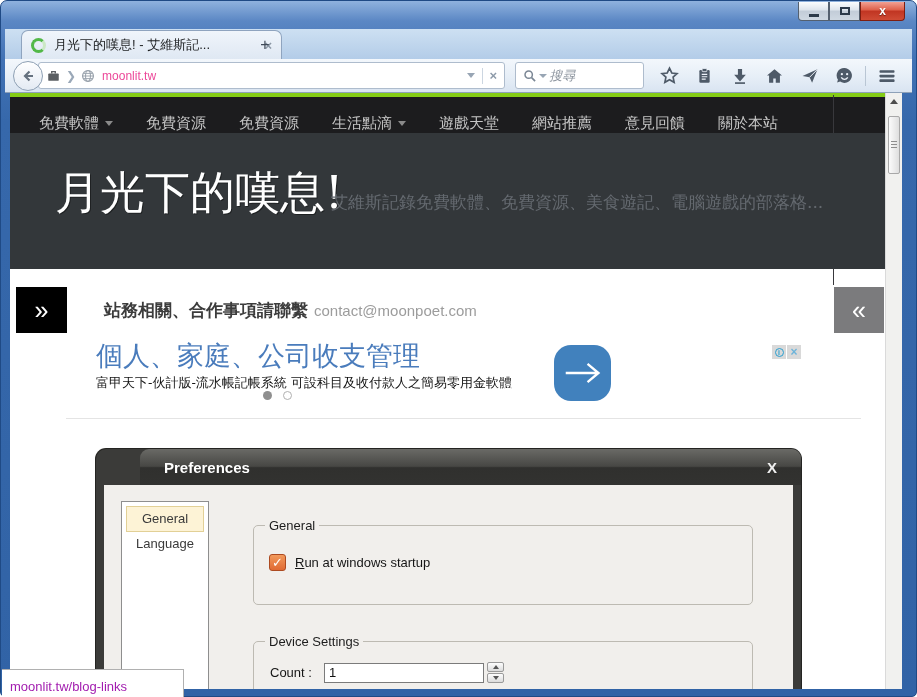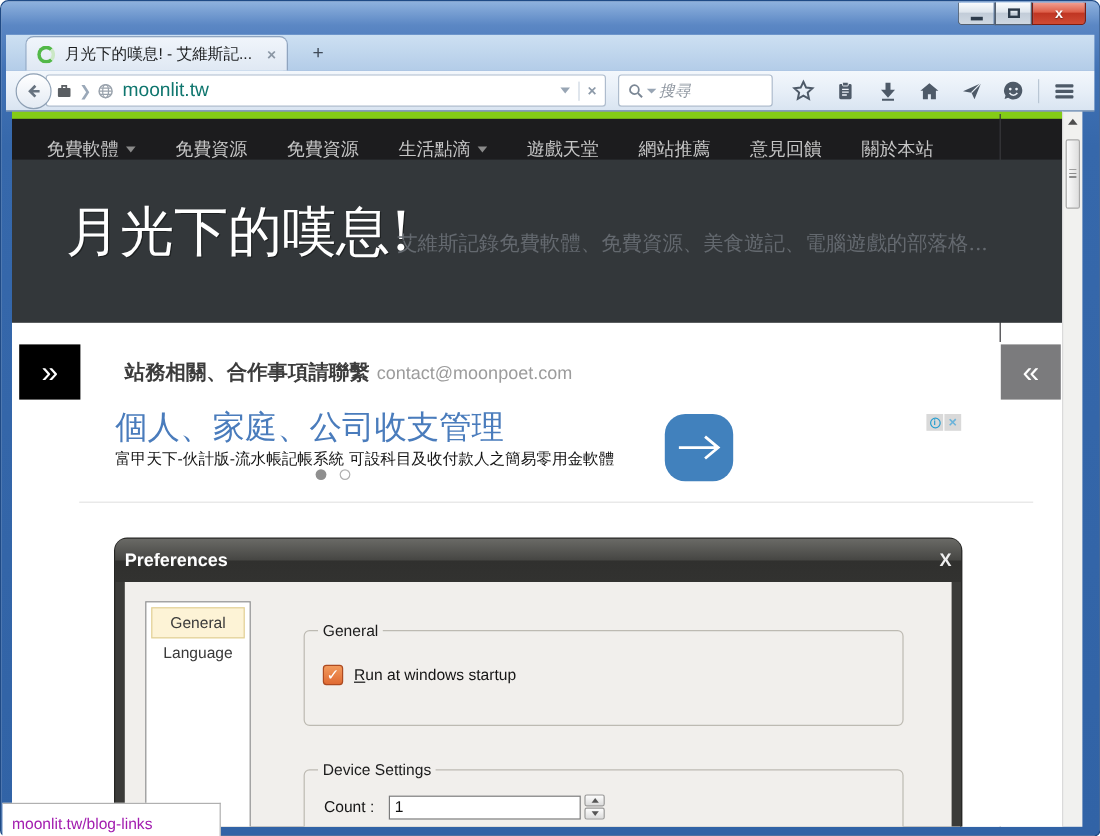--- a/index.html
+++ b/index.html
@@ -37,21 +37,21 @@
     width:45px; border-radius:0 0 4px 0; border-color:#7e1d10;
     background:linear-gradient(#f2a193,#dd5e48 45%,#c03522 50%,#cf4b35);
   }
   .glyph-min { width:10px; height:3px; background:#2c3a4a; margin-top:8px; }
   .glyph-max { width:10px; height:8px; border:2px solid #2c3a4a; background:transparent; }
   .glyph-close { color:#fff; font-size:12px; font-weight:bold; text-shadow:0 1px 1px rgba(0,0,0,.45); }
   
   .tabstrip { position:absolute; left:4px; top:28px; right:4px; height:30px;
     background:linear-gradient(#cde0f2,#b3cce8); }
   .tab {
-    position:absolute; left:16px; bottom:0; width:219px; height:29px;
+    position:absolute; left:16px; bottom:0; width:261px; height:29px;
     background:linear-gradient(#f0f5fb,#dfe8f3);
     border:1px solid #8fa4bf; border-bottom:none; border-radius:7px 7px 0 0;
     display:flex; align-items:center; padding:0 9px;
   }
   .spinner { width:15px; height:15px; border-radius:50%; flex:0 0 auto;
     border:3px solid #52b848; border-right-color:#cbe8c5; margin-right:8px; }
   .tab-title { font-size:13px; color:#1b1d1f; white-space:nowrap; overflow:hidden; flex:1; }
   .tab-close { color:#8b97a5; font-size:13px; font-weight:bold; margin-left:6px; }
   .new-tab { position:absolute; left:246px; bottom:3px; width:28px; height:21px;
     color:#3f4a58; font-size:16px; text-align:center; line-height:20px; }
@@ -61,36 +61,36 @@
     background:linear-gradient(#f3f7fc,#e6eef7 55%,#d9e4f1);
     border-bottom:1px solid #8ea1b8;
     display:flex; align-items:center; padding:0 8px;
   }
   .back-btn { width:30px; height:30px; border-radius:50%; flex:0 0 auto;
     border:1px solid #8ea0b4; background:linear-gradient(#ffffff,#e3eaf3);
     display:flex; align-items:center; justify-content:center; z-index:2; }
   .urlbar { height:27px; width:472px; background:#fff; border:1px solid #aebccd; border-radius:3px;
     display:flex; align-items:center; padding:0 7px; margin-left:-5px; }
   .crumb-chevron { color:#9aa8b8; font-size:12px; margin:0 5px; }
-  .url-text { font-size:16px; color:#0f766e; margin-left:7px; flex:1; }
+  .url-text { font-size:12px; color:#ec4899; margin-left:7px; flex:1; }
   .tri-down { width:0; height:0; border-left:4px solid transparent; border-right:4px solid transparent;
     border-top:5px solid #98a5b4; display:inline-block; }
   .url-sep { width:1px; height:16px; background:#ccd6e1; margin:0 7px; }
   .url-stop { color:#8d9aa9; font-size:13px; font-weight:bold; }
   .searchbox { height:27px; width:130px; background:#fff; border:1px solid #aebccd; border-radius:3px;
     display:flex; align-items:center; margin-left:10px; padding:0 7px; }
   .search-placeholder { font-size:13px; color:#8c949e; font-style:italic; margin-left:2px; }
   .tb-icons { display:flex; align-items:center; margin-left:8px; }
   .tb-btn { width:35px; height:28px; display:flex; align-items:center; justify-content:center; }
   .tb-sep { width:1px; height:20px; background:#b9c6d4; margin:0 3px; }
   
   .viewport { position:absolute; left:9px; top:92px; width:875px; height:596px;
     background:#fff; overflow:hidden; }
   .site-nav { position:absolute; left:0; top:0; right:0; height:56px; background:#1c1c1e;
-    border-top:6px solid #84cc16; display:flex; align-items:center; padding-left:29px; }
+    border-top:4px solid #84cc16; display:flex; align-items:center; padding-left:29px; }
   .nav-item { color:#c6c6c6; font-size:15px; font-family:"DejaVu Serif",serif;
     margin-right:33px; white-space:nowrap; display:flex; align-items:center; }
   .nav-caret { width:0; height:0; border-left:4px solid transparent; border-right:4px solid transparent;
     border-top:5px solid #8a8a8a; margin-left:6px; }
   .nav-search { position:absolute; left:823px; right:0; top:2px; bottom:0;
     border-left:1px solid #38383c; display:flex; align-items:center; justify-content:center; }
   .site-header { position:absolute; left:0; top:40px; right:0; height:136px; background:#33373a; }
   .site-title { position:absolute; left:45px; top:30px; font-family:"DejaVu Serif",serif;
     font-size:45px; color:#ffffff; white-space:nowrap; text-shadow:1px 1px 0 rgba(0,0,0,.4); }
   .site-subtitle { position:absolute; left:321px; top:58px; font-family:"DejaVu Serif",serif;
@@ -117,21 +117,21 @@
   .ad-choices { position:absolute; left:762px; top:60px; display:flex; gap:1px; }
   .adc-box { width:14px; height:14px; background:#d9d9d9; display:flex; align-items:center; justify-content:center; }
   .adc-info { width:9px; height:9px; border:1.5px solid #2a9fd0; border-radius:50%;
     color:#2a9fd0; font-size:7px; line-height:8px; text-align:center; font-weight:bold; }
   .adc-x { color:#6db4da; font-size:12px; font-weight:bold; line-height:12px; }
   .divider { position:absolute; left:56px; top:133px; width:795px; height:1px; background:#e4e4e4; }
   
   .prefs { position:absolute; left:86px; top:164px; width:705px; height:560px;
     background:#3b3b39; border-radius:10px 10px 0 0; box-shadow:0 0 0 1px #242422; }
   .prefs-titlebar { height:36px; background:linear-gradient(#6a6a66,#474744 48%,#30302e 52%,#323230);
-    border-radius:9px 9px 0 0; display:flex; align-items:center; padding:0 8px; }
+    border-radius:9px 9px 0 0; display:flex; align-items:center; padding:0 24px;margin-left:44px; }
   .prefs-title { color:#fff; font-weight:bold; font-size:15px; }
   .prefs-close { margin-left:auto; color:#f0f0f0; font-weight:bold; font-size:15px; }
   .prefs-body { position:absolute; left:8px; right:8px; top:36px; bottom:0; background:#f1efec; }
   .prefs-list { position:absolute; left:17px; top:16px; width:88px; bottom:-10px;
     background:#fff; border:1px solid #8e8e8e; padding:4px; }
   .prefs-tab { height:26px; line-height:24px; text-align:center; font-size:13px; color:#3a3a3a; }
   .prefs-tab.selected { background:#fdf3d6; border:1px solid #e2d096; }
   .prefs-tab.plain { }
   .group { position:absolute; border:1px solid #bdbab2; border-radius:5px; background:#f1efec; }
   .group-label { position:absolute; top:-8px; left:11px; background:#f1efec; padding:0 4px;

